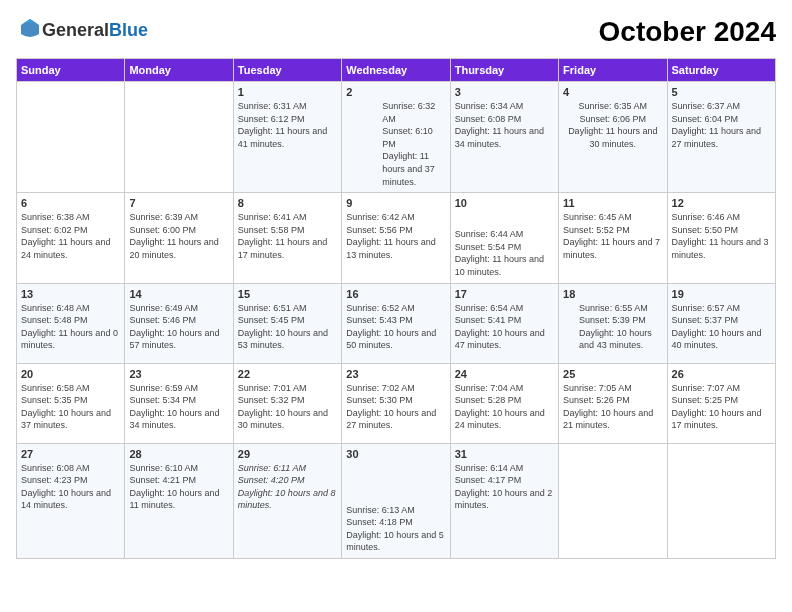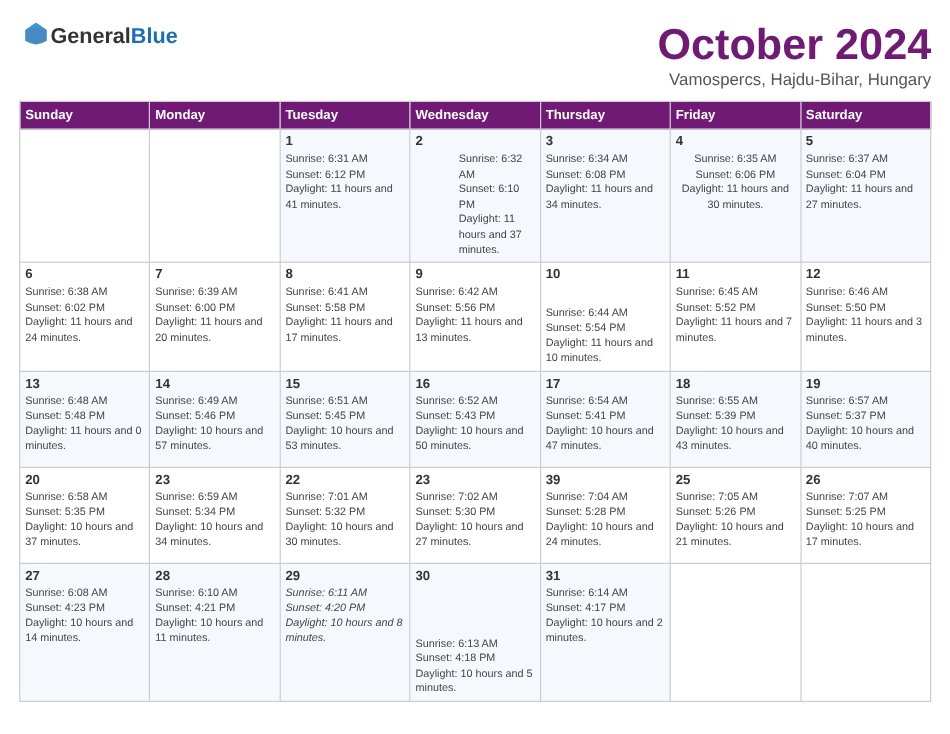--- a/index.html
+++ b/index.html
@@ -32,35 +32,35 @@
     }
     .logo-icon {
       width: 24px;
       height: 24px;
       margin-left: 2px;
     }
     .title-block {
       text-align: right;
     }
     .month-title {
-      font-size: 36px;
-      font-weight: bold;
-      color: #701a75;
+      font-size: 28px;
+      font-weight: bold;
+      color: #000000;
     }
     .location-title {
       font-size: 14px;
       color: #555;
     }
     table {
       width: 100%;
       border-collapse: collapse;
       table-layout: fixed;
     }
     thead th {
-      background-color: #701a75;
+      background-color: #6d28d9;
       color: #fff;
       font-size: 11px;
       font-weight: bold;
       padding: 5px 4px;
       text-align: left;
       border: 1px solid #ccc;
     }
     tbody td {
       vertical-align: top;
       border: 1px solid #ccc;
@@ -100,21 +100,20 @@
       </svg>
     </div>
     <div>
       <div>
         <span class="logo-text-general">General</span><span class="logo-text-blue">Blue</span>
       </div>
     </div>
   </div>
   <div class="title-block">
     <div class="month-title">October 2024</div>
-    <div class="location-title">Vamospercs, Hajdu-Bihar, Hungary</div>
   </div>
 </div>
 
 <table>
   <thead>
     <tr>
     <th>Sunday</th>
         <th>Monday</th>
         <th>Tuesday</th>
         <th>Wednesday</th>
@@ -228,21 +227,21 @@
 Daylight: 10 hours and 50 minutes.</div>
         </td>
         <td>
           <span class="day-num">17</span>
           <div class="day-info" style="white-space: pre-line;">Sunrise: 6:54 AM
 Sunset: 5:41 PM
 Daylight: 10 hours and 47 minutes.</div>
         </td>
         <td>
           <span class="day-num">18</span>
-          <div class="day-info" style="white-space: pre-line;">Sunrise: 6:55 AM
+          <div class="day-info" style="white-space: pre-line; margin-left: 16px;">Sunrise: 6:55 AM
 Sunset: 5:39 PM
 Daylight: 10 hours and 43 minutes.</div>
         </td>
         <td>
           <span class="day-num">19</span>
           <div class="day-info" style="white-space: pre-line;">Sunrise: 6:57 AM
 Sunset: 5:37 PM
 Daylight: 10 hours and 40 minutes.</div>
         </td>
       </tr>
@@ -265,21 +264,21 @@
 Sunset: 5:32 PM
 Daylight: 10 hours and 30 minutes.</div>
         </td>
         <td>
           <span class="day-num">23</span>
           <div class="day-info" style="white-space: pre-line;">Sunrise: 7:02 AM
 Sunset: 5:30 PM
 Daylight: 10 hours and 27 minutes.</div>
         </td>
         <td>
-          <span class="day-num">39</span>
+          <span class="day-num">24</span>
           <div class="day-info" style="white-space: pre-line;">Sunrise: 7:04 AM
 Sunset: 5:28 PM
 Daylight: 10 hours and 24 minutes.</div>
         </td>
         <td>
           <span class="day-num">25</span>
           <div class="day-info" style="white-space: pre-line;">Sunrise: 7:05 AM
 Sunset: 5:26 PM
 Daylight: 10 hours and 21 minutes.</div>
         </td>

